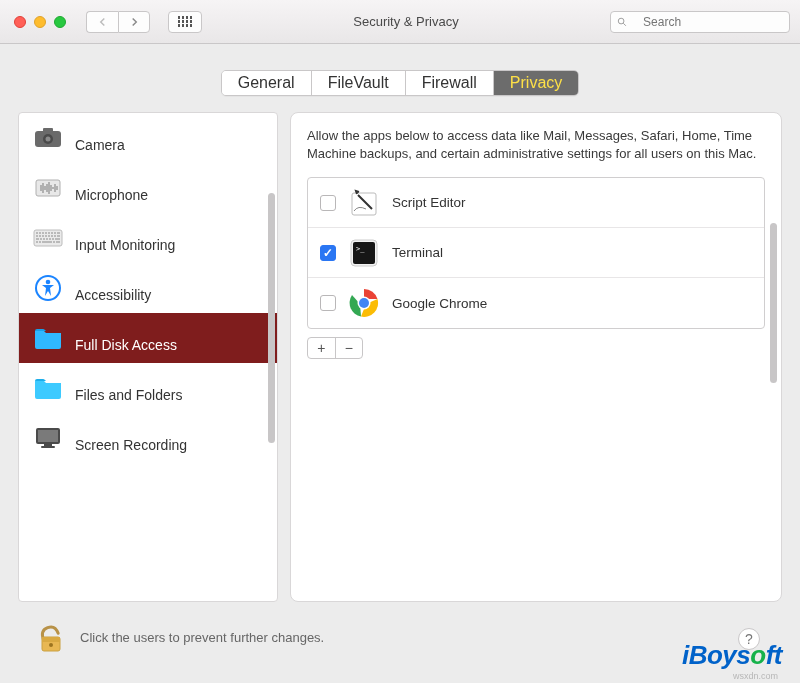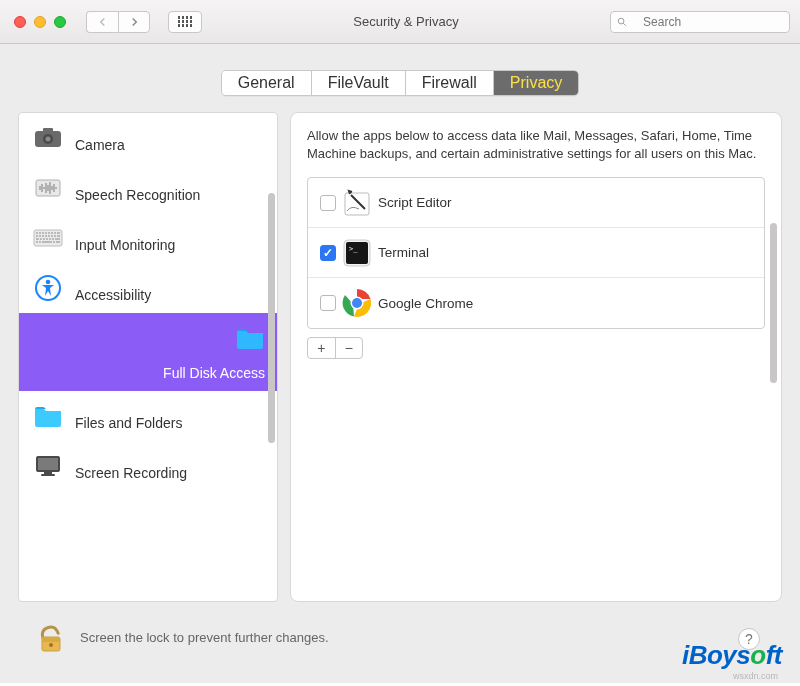--- a/index.html
+++ b/index.html
@@ -63,37 +63,37 @@
   .panels { display:flex; gap:12px; height: 490px; }
   .sidebar {
     flex: 0 0 260px; background:#fff; border:1px solid #d9d7d8; border-radius:4px;
     overflow:hidden; position:relative;
   }
   .sb-scroll { height:100%; overflow:hidden; }
   .sb-item {
     display:flex; align-items:flex-end; gap:12px; padding: 10px 12px 10px 14px;
     font-size: 14px; color:#333;
   }
-  .sb-item.selected { background:#8b5cf6; color:#fff;flex-direction:column; }
+  .sb-item.selected { background:#7f1d1d; color:#fff; }
   .sb-icon { width:30px; height:30px; display:flex; align-items:center; justify-content:center; flex:0 0 30px; }
   .scrollbar-v {
     position:absolute; right:2px; top:80px; width:7px; height:250px;
     background:#c8c6c7; border-radius:4px;
   }
   .main {
     flex:1; background:#fff; border:1px solid #d9d7d8; border-radius:8px;
     padding: 14px 16px; position:relative;
   }
   .desc { font-size:13px; color:#3a3a3a; line-height:1.4; margin-bottom: 14px; }
   .app-list {
     border:1px solid #d0cecf; border-radius:4px; background:#fff;
     overflow:hidden; position:relative;
   }
   .app-row {
-    display:flex; align-items:center; gap:5px; padding:8px 12px;
+    display:flex; align-items:center; gap:12px; padding:8px 12px;
     border-bottom:1px solid #e8e6e7; height:50px;
   }
   .app-row:last-child { border-bottom:none; }
   .chk {
     width:16px; height:16px; border:1px solid #b9b7b8; border-radius:3px; background:#fff; flex:0 0 16px;
     display:flex; align-items:center; justify-content:center;
   }
   .chk.checked { background:#2a76f3; border-color:#2a76f3; }
   .chk.checked::after { content:"✓"; color:#fff; font-size:12px; font-weight:bold; }
   .app-icon { width:32px; height:32px; display:flex; align-items:center; justify-content:center; flex:0 0 32px; }
@@ -185,33 +185,34 @@
                   <circle cx="14" cy="12" r="2.5" fill="#8a8a8a"></circle>
                 </svg>
             </div>
             <span>Camera</span>
           </div>
           <div class="sb-item">
             <div class="sb-icon">
               <svg width="28" height="24" viewBox="0 0 28 24">
                   <rect x="2" y="4" width="24" height="16" rx="2" fill="#e8e8e8" stroke="#b0b0b0"></rect>
                   <g stroke="#7a7a7a" stroke-width="1">
-                    <line x1="6" y1="10" x2="6" y2="14"></line>
-                    <line x1="8" y1="8" x2="8" y2="16"></line>
-                    <line x1="10" y1="11" x2="10" y2="13"></line>
-                    <line x1="12" y1="7" x2="12" y2="17"></line>
-                    <line x1="14" y1="9" x2="14" y2="15"></line>
-                    <line x1="16" y1="6" x2="16" y2="18"></line>
-                    <line x1="18" y1="10" x2="18" y2="14"></line>
-                    <line x1="20" y1="8" x2="20" y2="16"></line>
-                    <line x1="22" y1="11" x2="22" y2="13"></line>
+                    <line x1="5" y1="12" x2="5" y2="12"></line>
+                    <line x1="7" y1="9" x2="7" y2="15"></line>
+                    <line x1="9" y1="7" x2="9" y2="17"></line>
+                    <line x1="11" y1="10" x2="11" y2="14"></line>
+                    <line x1="13" y1="8" x2="13" y2="16"></line>
+                    <line x1="15" y1="6" x2="15" y2="18"></line>
+                    <line x1="17" y1="9" x2="17" y2="15"></line>
+                    <line x1="19" y1="11" x2="19" y2="13"></line>
+                    <line x1="21" y1="8" x2="21" y2="16"></line>
+                    <line x1="23" y1="10" x2="23" y2="14"></line>
                   </g>
                 </svg>
             </div>
-            <span>Speech Recognition</span>
+            <span>Microphone</span>
           </div>
           <div class="sb-item">
             <div class="sb-icon">
               <svg width="30" height="18" viewBox="0 0 30 18">
                   <rect x="1" y="1" width="28" height="16" rx="2" fill="#eaeaea" stroke="#bcbcbc"></rect>
                   <g fill="#bababa">
                     <rect x="3" y="3" width="2" height="2"></rect>
                     <rect x="6" y="3" width="2" height="2"></rect>
                     <rect x="9" y="3" width="2" height="2"></rect>
                     <rect x="12" y="3" width="2" height="2"></rect>
@@ -338,21 +339,21 @@
 
     <div class="footer">
       <div class="lock-icon">
         <svg width="34" height="34" viewBox="0 0 34 34">
             <path d="M9 17 Q9 7 17 7 Q25 7 25 16" stroke="#b89248" stroke-width="3" fill="none" stroke-linecap="round" transform="rotate(-20 17 17)"></path>
             <rect x="8" y="17" width="18" height="14" rx="2" fill="#e8b752" stroke="#caa040"></rect>
             <rect x="8" y="17" width="18" height="5" fill="#d9a942"></rect>
             <circle cx="17" cy="25" r="2" fill="#9c7420"></circle>
           </svg>
       </div>
-      <span>Screen the lock to prevent further changes.</span>
+      <span>Click the users to prevent further changes.</span>
       <div class="help-btn">?</div>
     </div>
   </div>
 
   <div class="watermark">
     <span>iBoys</span><span class="dot">o</span><span>ft</span>
   </div>
   <div class="source">wsxdn.com</div>
 </div>
 

